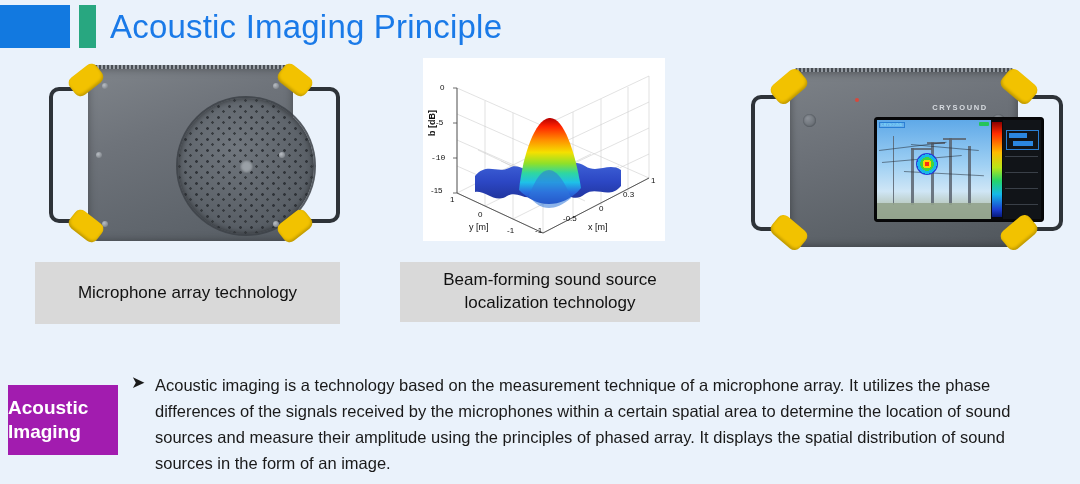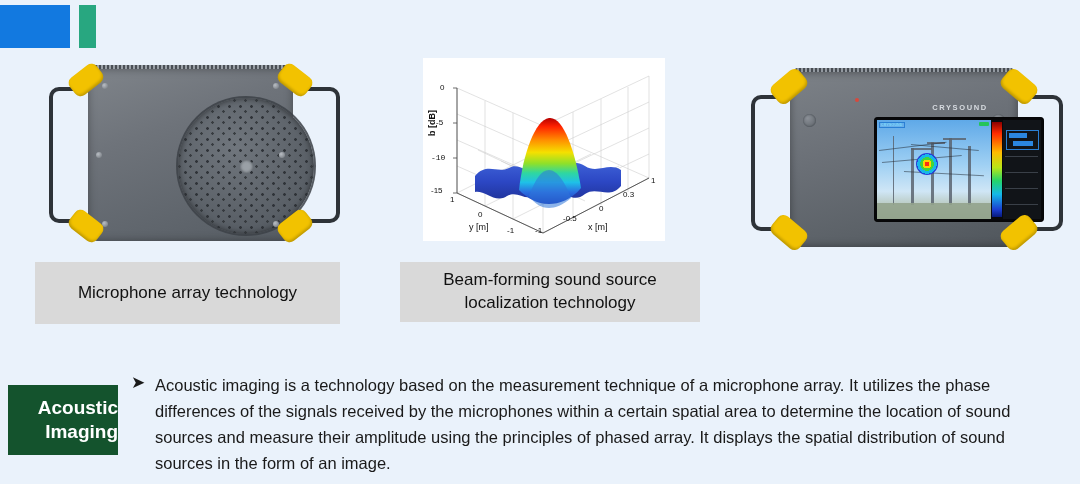--- a/index.html
+++ b/index.html
@@ -86,34 +86,35 @@
     background:radial-gradient(circle at 36% 32%,#8b9097,#5b6167);box-shadow:inset 0 0 2px #3a3f45;}
   .d2-led{position:absolute;left:65px;top:26px;width:4px;height:4px;border-radius:50%;background:#d8483c;}
 
   
   .caption{position:absolute;background:#d9d9d9;color:#111;font-size:17px;
     display:flex;align-items:center;justify-content:center;text-align:center;line-height:1.35;}
   #cap1{left:35px;top:262px;width:305px;height:62px;}
   #cap2{left:400px;top:262px;width:300px;height:60px;}
 
   
-  .badge{position:absolute;left:8px;top:385px;width:110px;height:70px;background:#14532d;
-    color:#fff;font-weight:bold;font-size:19px;line-height:1.25;text-align:right;
+  .badge{position:absolute;left:8px;top:385px;width:110px;height:70px;background:#a21caf;
+    color:#fff;font-weight:bold;font-size:19px;line-height:1.25;text-align:left;
     display:flex;align-items:center;justify-content:center;}
   .bullet{position:absolute;left:131px;top:372px;font-size:17px;color:#1a1a1a;}
   .para{position:absolute;left:155px;top:372px;width:863px;font-size:16.5px;color:#1a1a1a;
     line-height:26px;}
 </style>
 </head>
 <body>
 
 <div class="slide">
 
   <div class="hdr-blue"></div>
   <div class="hdr-teal"></div>
+  <div class="hdr-title">Acoustic Imaging Principle</div>
 
   <div class="fig" id="dev1">
 
     <div class="strap" style="left:16px;top:30px;width:46px;height:128px;"></div>
     <div class="strap" style="left:253px;top:30px;width:46px;height:128px;"></div>
     <div class="d-vent"></div>
     <div class="d-body">
       <div class="d-circle">
         <div class="d-holes"></div>
         <div class="d-holes2"></div>

